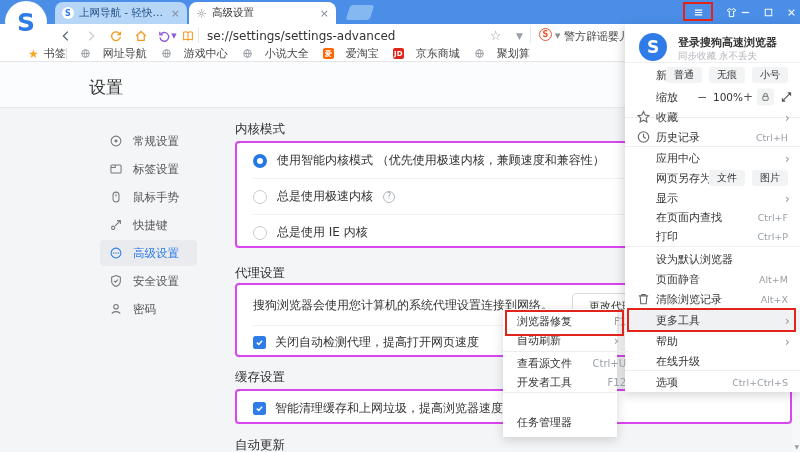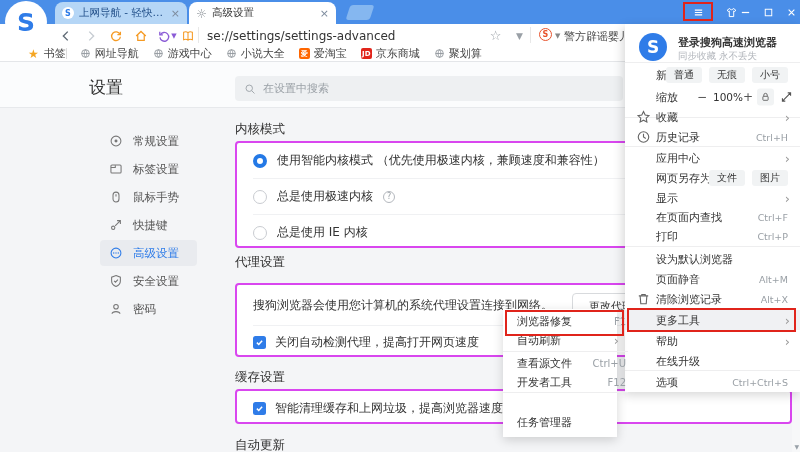--- a/index.html
+++ b/index.html
@@ -29,21 +29,21 @@
 #fav-chevron{left:511px;color:#9aa0a6;font-size:9px}
 #tb-divider2{position:absolute;left:530px;top:3px;width:1px;height:16px;background:#e8e8e8}
 #engine-icon{position:absolute;left:539px;top:4px;width:13px;height:13px;border:1.5px solid #e8542e;border-radius:50%;color:#e8542e;font-size:8px;font-weight:bold;display:flex;align-items:center;justify-content:center}
 #engine-caret{position:absolute;left:555px;top:8px;font-size:7px;color:#888}
 #hot-search{position:absolute;left:564px;top:5px;font-size:11px;color:#444;width:60px;overflow:hidden;white-space:nowrap}
 
 #bmbar{position:absolute;left:0;top:46px;width:800px;height:16px;background:#fff;border-bottom:1px solid #e4e6e9;display:flex;align-items:center;font-size:11px;color:#444;padding-left:28px}
 #bm-star{color:#f5a623;font-size:12px;margin-right:5px}
 #bm-root{margin-right:0}
 #bm-sep{width:1px;height:11px;background:#ddd;margin-right:13px}
-.bm-item{display:flex;align-items:center;gap:4px;margin-right:14px;white-space:nowrap}
+.bm-item{display:flex;align-items:center;gap:12px;margin-right:14px;white-space:nowrap}
 .bm-item .ico{width:11px;height:11px;color:#8a9097}
 .badge-sq{width:11px;height:11px;border-radius:2px;color:#fff;font-size:7px;font-weight:bold;display:flex;align-items:center;justify-content:center}
 
 #page-header{position:absolute;left:0;top:62px;width:800px;height:45px;background:#fbfcfd}
 #page-divider{position:absolute;left:0;top:107px;width:800px;height:1px;background:#e7e9ec}
 #settings-title{position:absolute;left:89px;top:76px;font-size:17px;color:#333}
 #settings-search{position:absolute;left:235px;top:76px;width:388px;height:25px;background:#eef0f2;border-radius:4px;display:flex;align-items:center;padding:0 9px;gap:7px}
 #settings-search .ico{width:12px;height:12px;color:#9aa0a6}
 #search-ph{font-size:11px;color:#9aa0a6}
 .side-item{position:absolute;left:100px;width:97px;height:26px;border-radius:4px;display:flex;align-items:center;gap:10px;padding-left:9px;font-size:11.5px;color:#555}
@@ -260,29 +260,20 @@
               <path d="M2.4 8h11.2M8 2.4c-2.8 3-2.8 8.2 0 11.2M8 2.4c2.8 3 2.8 8.2 0 11.2"></path>
             </svg>
           </span>
           <span>聚划算</span>
         </span>
       </span>
   </div>
 
   <div id="page-header"></div>
   <div id="settings-title">设置</div>
-  <div id="settings-search">
-    <span class="ico">
-        <svg viewBox="0 0 16 16">
-          <circle cx="7" cy="7" r="4.3"></circle>
-          <path d="M10.3 10.3 14 14"></path>
-        </svg>
-      </span>
-    <span id="search-ph">在设置中搜索</span>
-  </div>
   <div id="page-divider"></div>
   <div id="sidebar">
       <div class="side-item" style="top: 128px;">
         <span class=" ico">
           <svg viewBox="0 0 16 16">
             <circle cx="8" cy="8" r="5.6"></circle>
             <circle cx="8" cy="8" r="1.7" fill="currentColor" stroke="none"></circle>
           </svg>
         </span>
         <span>常规设置</span>
@@ -357,21 +348,21 @@
         <span>总是使用极速内核</span>
         <span class="help-ico">?</span>
       </div>
       <div class="kernel-sep"></div>
       <div class="kernel-row">
         <span class="radio off"></span>
         <span>总是使用 IE 内核</span>
       </div>
     </div>
 
-  <div class="sect-title" style="top:254px">代理设置</div>
+  <div class="sect-title" style="top:265px">代理设置</div>
   <div class="card" style="top:283px;height:74px">
     <div style="height:40px;display:flex;align-items:center;padding-left:16px">
       <span class="card-text">搜狗浏览器会使用您计算机的系统代理设置连接到网络。</span>
     </div>
     <div class="kernel-sep"></div>
     <div style="height:33px;display:flex;align-items:center;gap:9px;padding-left:16px">
       <span class="chk">
           <svg viewBox="0 0 12 12">
             <path d="M2.5 6.2 5 8.6l4.5-5"></path>
           </svg>

